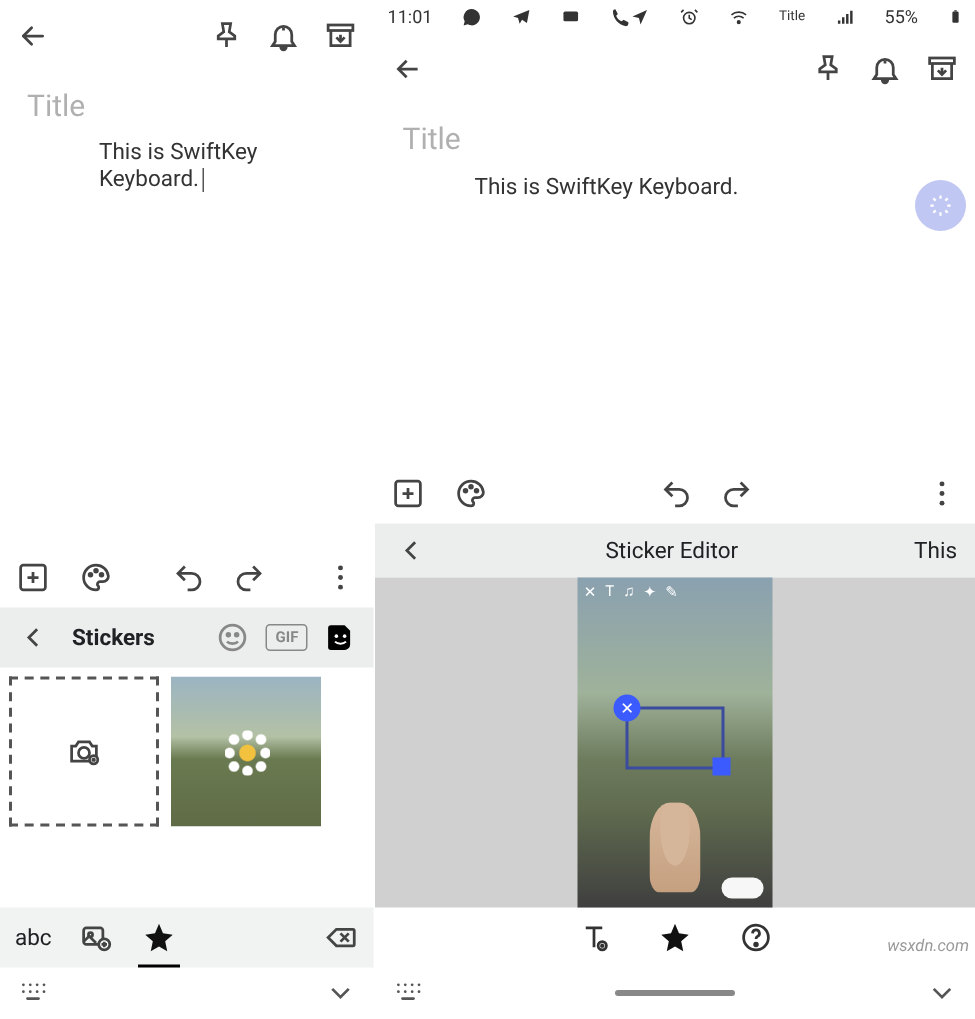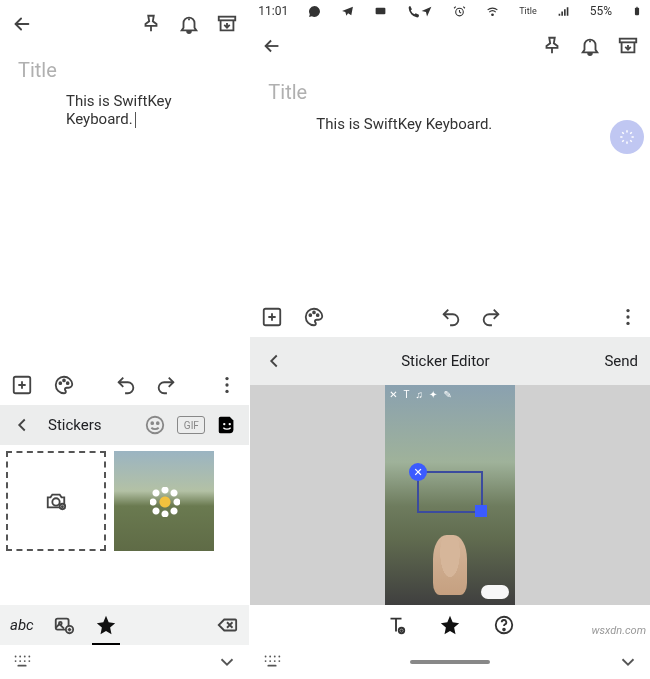--- a/index.html
+++ b/index.html
@@ -56,20 +56,21 @@
   .toolbar .undoarea { display: flex; gap: 16px; color: #bbb; }
   
   .stickers-head {
     height: 40px;
     background: #eceded;
     display: flex;
     align-items: center;
     padding: 0 10px;
     gap: 10px;
     font-size: 15px;
+    font-weight: bold;
   }
   .stickers-head .label { margin-left: 4px; }
   .stickers-head .spacer { flex: 1; }
   .stickers-head .rtabs { display: flex; gap: 10px; align-items: center; }
   .stickers-body {
     height: 160px;
     padding: 6px;
     display: flex;
     gap: 8px;
   }
@@ -81,36 +82,35 @@
   .cam-tile { border: 2px dashed #555; color: #444; }
   .photo-tile { overflow: hidden; }
   .kbd-bottom {
     height: 40px;
     background: #f1f2f2;
     display: flex;
     align-items: center;
     padding: 0 10px;
     gap: 18px;
     font-size: 15px;
-    font-style: italic;
   }
   .kbd-bottom .spacer { flex: 1; }
   .kbd-bottom .star { position: relative; }
   .kbd-bottom .star::after { content: ""; position: absolute; left: -2px; right: -2px; bottom: -8px; height: 2px; background: #000; }
   .collapse-row {
     height: 34px;
     display: flex;
     align-items: center;
     justify-content: space-between;
     padding: 0 10px;
     color: #555;
   }
   
   .editor-head {
-    height: 48px;
+    height: 36px;
     background: #eceded;
     display: flex;
     align-items: center;
     justify-content: space-between;
     padding: 0 12px;
     font-size: 15px;
   }
   .editor-head .center { flex: 1; text-align: center; }
   .editor-body {
     background: #d0d0d0;
@@ -520,21 +520,21 @@
     </div>
   </div>
 
   <div class="editor-head">
     <div class="iconbtn">
       <svg class="ic-sm" viewBox="0 0 24 24" fill="none" stroke="currentColor" stroke-width="2">
           <path d="M15 18l-6-6 6-6"></path>
         </svg>
     </div>
     <div class="center">Sticker Editor</div>
-    <div style="cursor:pointer">Send</div>
+    <div style="cursor:pointer">This</div>
   </div>
 
   <div class="editor-body">
     <div class="editor-phone">
       <div class="topbar">
         <span>✕</span>
         <span>T</span>
         <span>♫</span>
         <span>✦</span>
         <span>✎</span>

